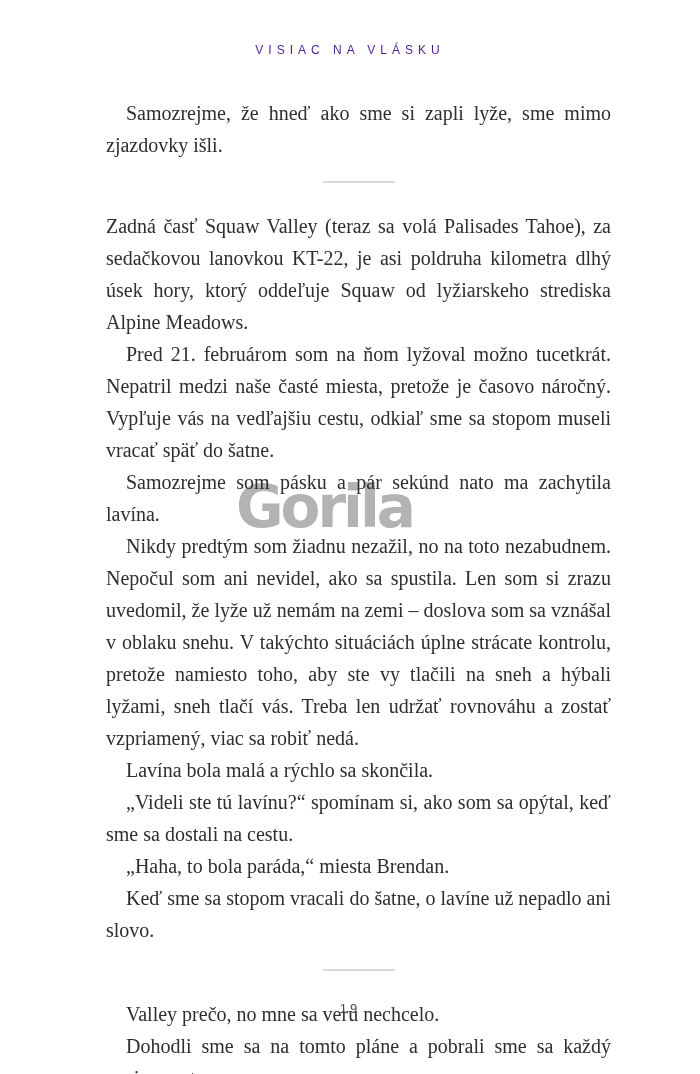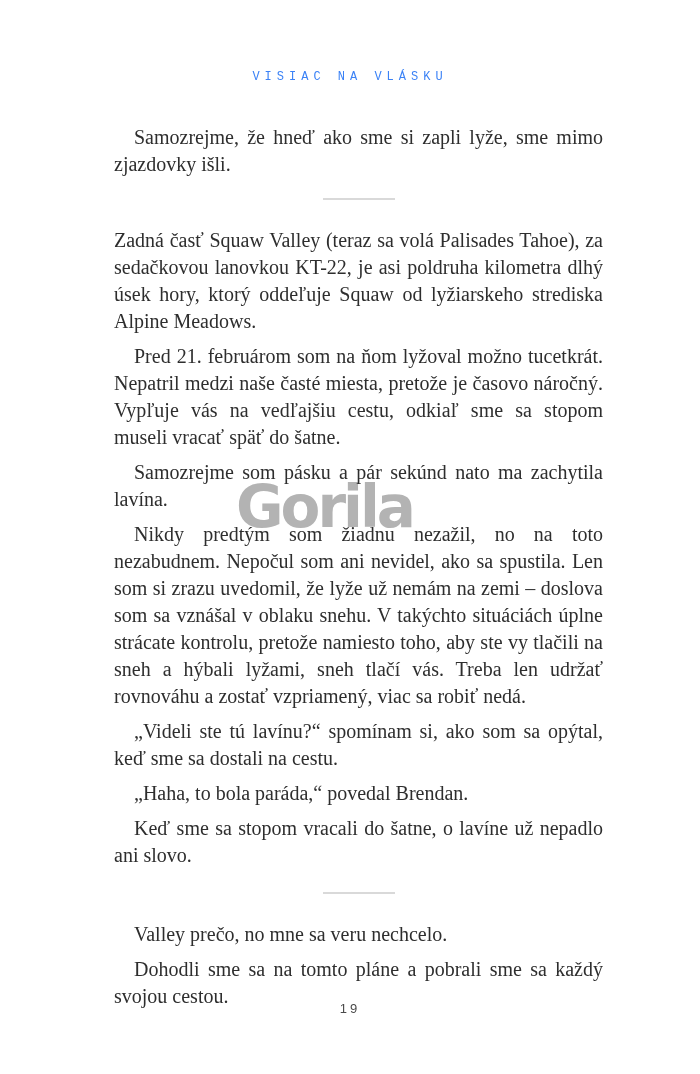--- a/index.html
+++ b/index.html
@@ -10,39 +10,39 @@
   .book-page {
     position: relative;
     width: 700px;
     height: 1074px;
     background: #ffffff;
     overflow: hidden;
     font-family: "Liberation Serif", serif;
     color: #2e2e2e;
   }
   .running-head {
-    padding-top: 70px;
+    padding-top: 43px;
     text-align: center;
-    font-family: Liberation Mono, monospace;
+    font-family: Liberation Sans, sans-serif;
     font-size: 12px;
     font-weight: 400;
     letter-spacing: 5px;
-    color: #3b82f6;
+    color: #4c1d95;
   }
   .content {
     position: relative;
     z-index: 1;
     padding: 0 89px 0 106px;
   }
   .section { margin: 0; }
   .section-1 { margin-top: 40px; }
   p.para {
-    margin: 8px;
+    margin: 0;
     font-size: 20px;
-    line-height: 27px;
+    line-height: 32px;
     text-align: justify;
     text-indent: 0;
   }
   p.para.indent { text-indent: 20px; }
   .divider {
     width: 72px;
     height: 2px;
     background: #d9d9d9;
     border: none;
     margin: 20px auto 27px auto;
@@ -90,22 +90,23 @@
       <p class="para indent">Samozrejme, že hneď ako sme si zapli lyže, sme mimo zjazdovky išli.</p>
     </div>
 
     <div class="divider"></div>
 
     <div class="section section-2">
       <p class="para">Zadná časť Squaw Valley (teraz sa volá Palisades Tahoe), za sedačkovou lanovkou KT-22, je asi poldruha kilometra dlhý úsek hory, ktorý oddeľuje Squaw od lyžiarskeho strediska Alpine Meadows.</p>
       <p class="para indent">Pred 21. februárom som na ňom lyžoval možno tucetkrát. Nepatril medzi naše časté miesta, pretože je časovo náročný. Vypľuje vás na vedľajšiu cestu, odkiaľ sme sa stopom museli vracať späť do šatne.</p>
       <p class="para indent">Samozrejme som pásku a pár sekúnd nato ma zachytila lavína.</p>
       <p class="para indent">Nikdy predtým som žiadnu nezažil, no na toto nezabudnem. Nepočul som ani nevidel, ako sa spustila. Len som si zrazu uvedomil, že lyže už nemám na zemi – doslova som sa vznášal v oblaku snehu. V takýchto situáciách úplne strácate kontrolu, pretože namiesto toho, aby ste vy tlačili na sneh a hýbali lyžami, sneh tlačí vás. Treba len udržať rovnováhu a zostať vzpriamený, viac sa robiť nedá.</p>
+      <p class="para indent">Lavína bola malá a rýchlo sa skončila.</p>
       <p class="para indent">„Videli ste tú lavínu?“ spomínam si, ako som sa opýtal, keď sme sa dostali na cestu.</p>
-      <p class="para indent">„Haha, to bola paráda,“ povedal Brendan.</p>
+      <p class="para indent">„Haha, to bola paráda,“ miesta Brendan.</p>
       <p class="para indent">Keď sme sa stopom vracali do šatne, o lavíne už nepadlo ani slovo.</p>
     </div>
 
     <div class="divider second"></div>
 
     <div class="section section-3">
       <p class="para indent">Valley prečo, no mne sa veru nechcelo.</p>
       <p class="para indent">Dohodli sme sa na tomto pláne a pobrali sme sa každý svojou cestou.</p>
 
     </div>

